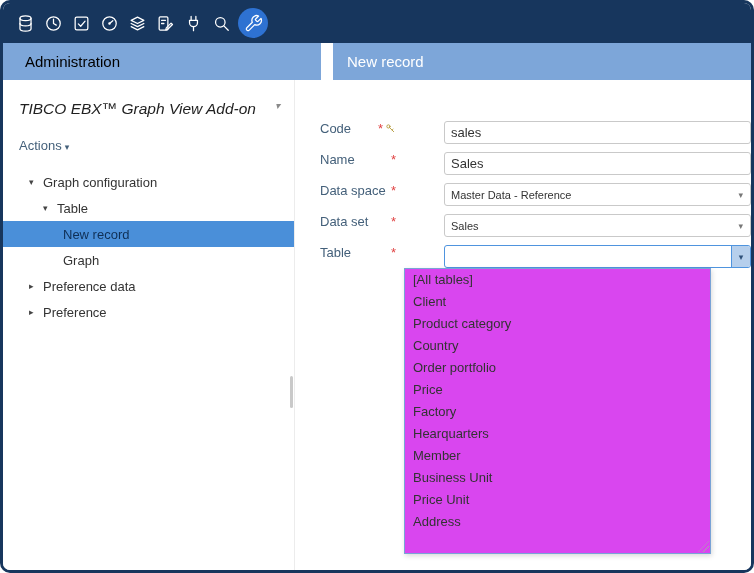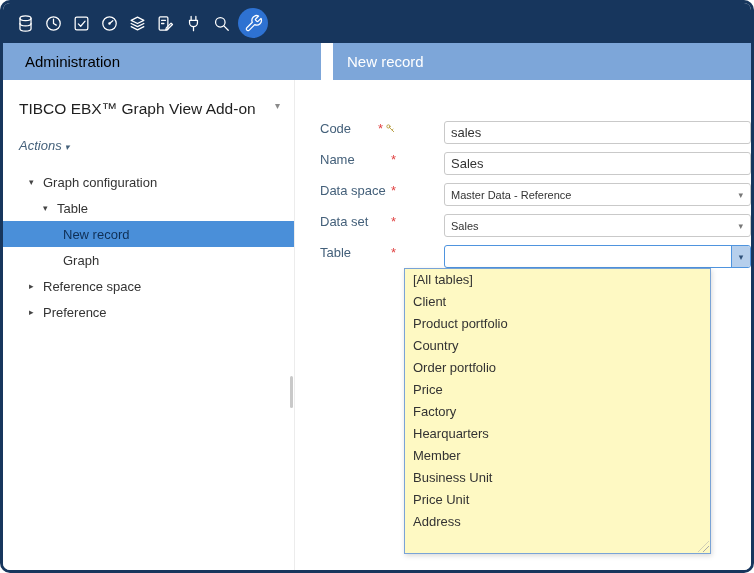--- a/index.html
+++ b/index.html
@@ -20,23 +20,23 @@
   .headers { display: flex; height: 37px; background: #fff; }
   .hdr-left { width: 318px; background: #7da6d9; color: #000000; font-size: 15px; display: flex; align-items: center; padding-left: 22px; }
   .hdr-gap { width: 12px; background: #fff; }
   .hdr-right { flex: 1; background: #7da6d9; color: #fff; font-size: 15px; display: flex; align-items: center; padding-left: 14px; }
   
   .content { display: flex; height: 490px; background: #fff; }
   .sidebar { width: 318px; position: relative; border-right: 1px solid #ececec; }
   .panel-gap { width: 12px; background: #fff; }
   .main { flex: 1; position: relative; }
   
-  .sb-title { display: flex; align-items: flex-start; justify-content: space-between; margin: 20px 14px 8px 16px; font-size: 15.5px; color: #1f1f1f; }
+  .sb-title { display: flex; align-items: flex-start; justify-content: space-between; margin: 20px 14px 8px 16px; font-size: 15.5px; color: #1f1f1f; font-style: italic; }
   .sb-title .dd-caret { color: #8a8a8a; font-size: 10px; cursor: pointer; }
-  .sb-actions { margin: 20px 0 0 16px; font-size: 13px; color: #44607a; cursor: pointer; font-style: italic; }
+  .sb-actions { margin: 20px 0 0 16px; font-size: 13px; color: #44607a; cursor: pointer; }
   .sb-actions .dd-caret { color: #44607a; font-size: 9px; margin-left: 3px; }
   .tree { margin-top: 16px; font-size: 13px; color: #333; }
   .tree-item { height: 26px; display: flex; align-items: center; cursor: pointer; }
   .tree-item .caret { width: 14px; color: #444; font-size: 9px; }
   .lvl0 { padding-left: 26px; }
   .lvl1 { padding-left: 40px; }
   .lvl2 { padding-left: 60px; }
   .tree-item.selected { background: #4a8fd9; color: #0f2f55; }
   .sb-thumb { position: absolute; right: 1px; top: 296px; width: 3px; height: 32px; background: #c9c9c9; border-radius: 2px; }
   
@@ -45,21 +45,21 @@
   .flabel { width: 84px; flex-shrink: 0; display: flex; justify-content: space-between; align-items: center; font-size: 13px; color: #44607a; padding-right: 8px; }
   .marks { display: flex; align-items: center; gap: 2px; }
   .req { color: #e04343; font-size: 13px; }
   .key-ico { width: 11px; height: 11px; stroke: #b59a3b; fill: none; stroke-width: 2; stroke-linecap: round; }
   .finput { width: 307px; height: 23px; border: 1px solid #c9c9c9; border-radius: 3px; font-size: 13px; padding: 0 6px; color: #333; font-family: "Liberation Sans", sans-serif; outline: none; }
   .fselect { position: relative; width: 307px; height: 23px; border: 1px solid #c9c9c9; border-radius: 3px; background: #fff; display: flex; align-items: center; cursor: pointer; }
   .fselect .sel-text { font-size: 11px; color: #333; padding-left: 6px; }
   .fselect .sel-caret { position: absolute; right: 7px; color: #777; font-size: 9px; }
   .fselect.open { border-color: #4f94de; }
   .fselect.open .sel-btn { position: absolute; right: 0; top: 0; width: 19px; height: 100%; background: #b6cfec; border-left: 1px solid #4f94de; display: flex; align-items: center; justify-content: center; color: #2f517a; font-size: 9px; border-radius: 0 2px 2px 0; }
-  .droplist { position: absolute; left: 98px; top: 188px; width: 307px; height: 286px; background: #fef9c3; border: 1px solid #79a3d6; box-shadow: 1px 2px 5px rgba(0,0,0,0.15); z-index: 5; }
+  .droplist { position: absolute; left: 98px; top: 188px; width: 307px; height: 286px; background: #d946ef; border: 1px solid #79a3d6; box-shadow: 1px 2px 5px rgba(0,0,0,0.15); z-index: 5; }
   .opt { height: 22px; line-height: 22px; font-size: 13px; color: #333; padding-left: 8px; cursor: pointer; }
   .resize-handle { position: absolute; right: 1px; bottom: 1px; width: 11px; height: 11px; background: repeating-linear-gradient(135deg, transparent 0 3px, #a8a8a8 3px 4px); clip-path: polygon(100% 0, 100% 100%, 0 100%); cursor: nwse-resize; }
 </style>
 </head>
 <body>
 
 <div class="window">
 
   <div class="topbar">
     <div class="tool-btn">
@@ -148,21 +148,21 @@
           <span>Table</span>
         </div>
         <div class="tree-item lvl2 selected">
           <span>New record</span>
         </div>
         <div class="tree-item lvl2">
           <span>Graph</span>
         </div>
         <div class="tree-item lvl0">
           <span class="caret">▸</span>
-          <span>Reference space</span>
+          <span>Preference data</span>
         </div>
         <div class="tree-item lvl0">
           <span class="caret">▸</span>
           <span>Preference</span>
         </div>
       </div>
       <div class="sb-thumb"></div>
     </div>
 
     <div class="panel-gap"></div>
@@ -223,21 +223,21 @@
             <span class="sel-text"></span>
             <span class="sel-btn">▾</span>
           </div>
         </div>
 
       </div>
 
       <div class="droplist">
         <div class="opt">[All tables]</div>
         <div class="opt">Client</div>
-        <div class="opt">Product portfolio</div>
+        <div class="opt">Product category</div>
         <div class="opt">Country</div>
         <div class="opt">Order portfolio</div>
         <div class="opt">Price</div>
         <div class="opt">Factory</div>
         <div class="opt">Hearquarters</div>
         <div class="opt">Member</div>
         <div class="opt">Business Unit</div>
         <div class="opt">Price Unit</div>
         <div class="opt">Address</div>
         <div class="resize-handle"></div>

